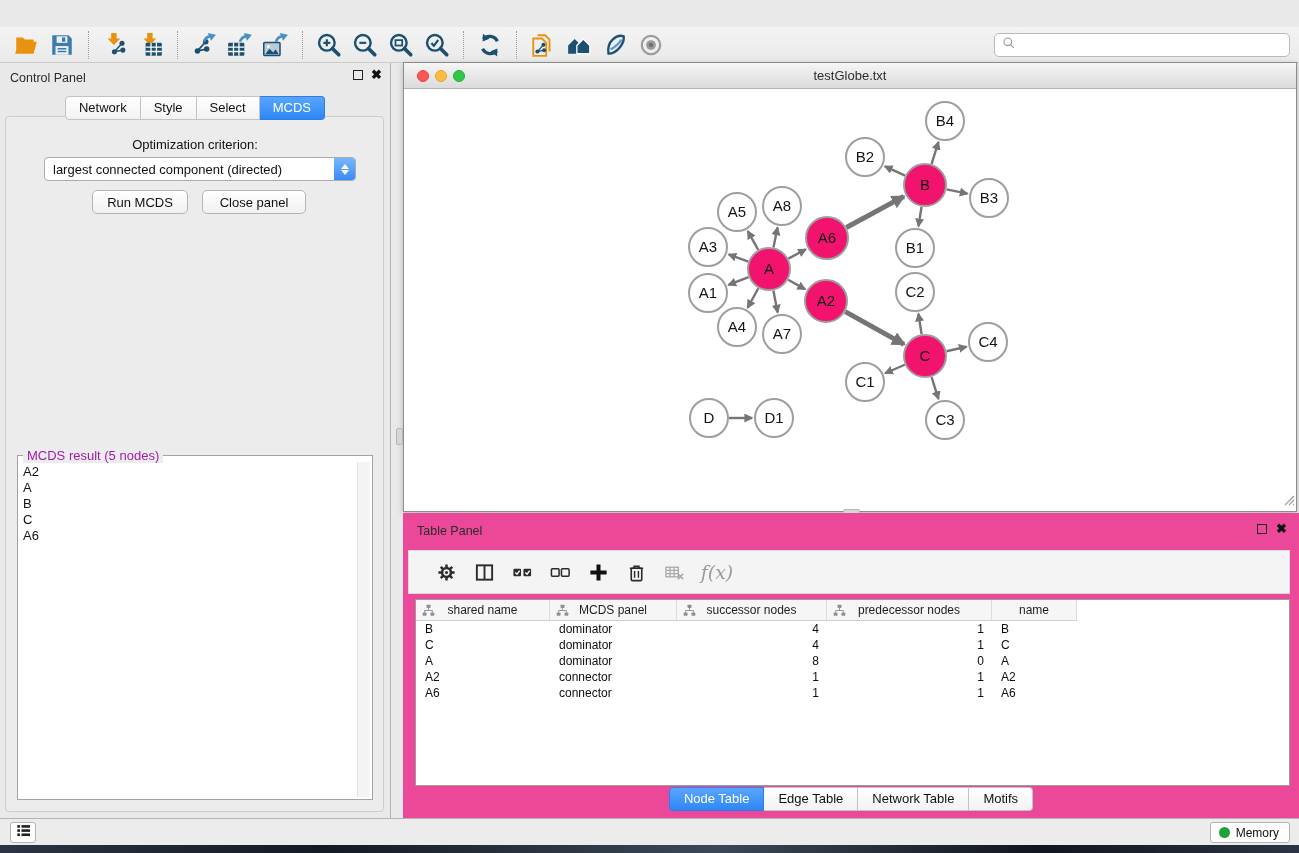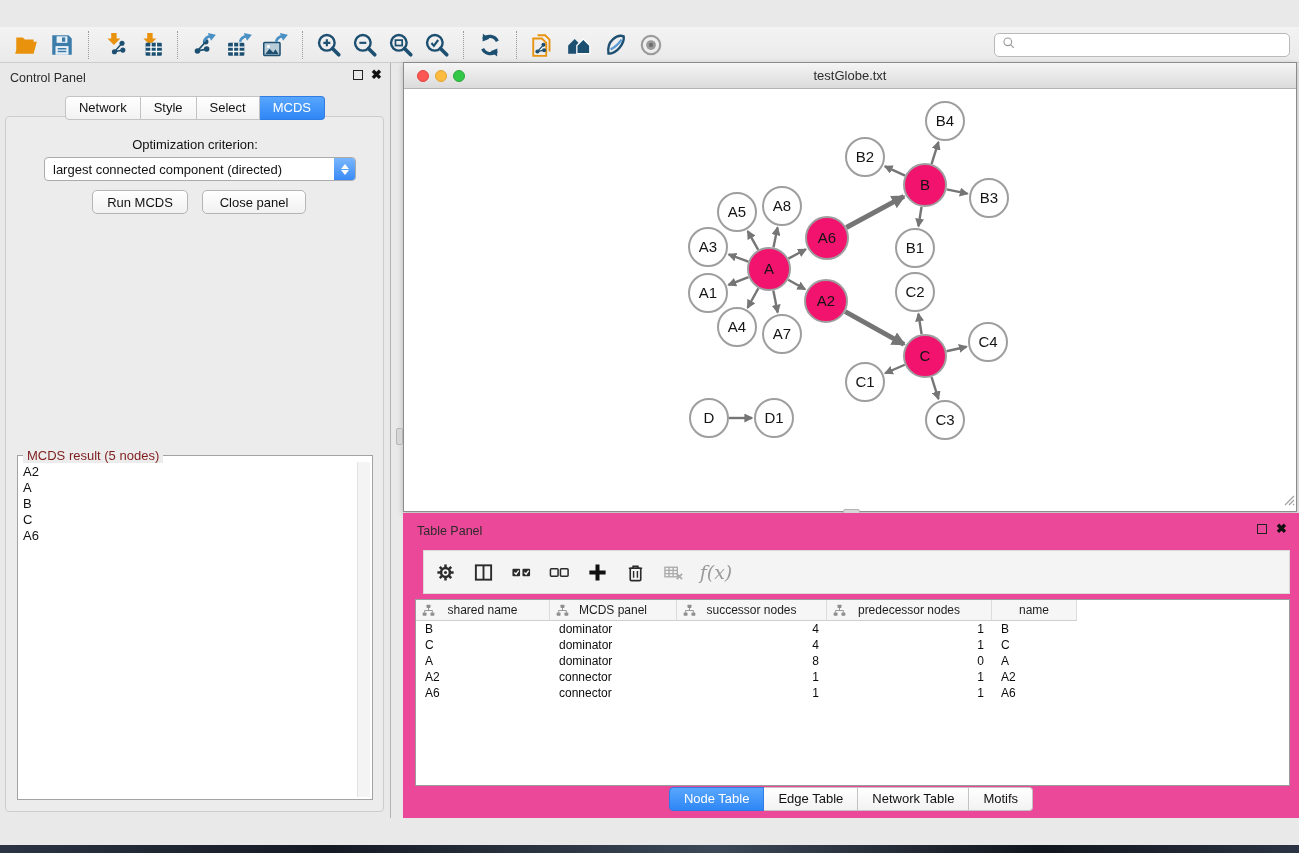--- a/index.html
+++ b/index.html
@@ -54,21 +54,21 @@
   .stepper .up { border-bottom:5px solid #fff; }
   .stepper .dn { border-top:5px solid #fff; }
   .cp-btn { position:absolute; top:127px; height:24px; background:linear-gradient(#ffffff,#f1f1f1);
     border:1px solid #b5b5b5; border-radius:5px; font-size:13px; color:#111;
     font-family:Liberation Sans, sans-serif; cursor:pointer; }
   .btn-run { left:92px; width:96px; }
   .btn-close { left:202px; width:104px; }
   .result-box { position:absolute; left:17px; right:17px; top:392px; bottom:18px;
     border:1px solid #a3a3a3; background:#fff; }
   .result-legend { position:absolute; top:-8px; left:5px; background:#ececec; padding:0 4px;
-    font-size:13px; color:#7f1d1d; }
+    font-size:13px; color:#a21caf; }
   .result-list { position:absolute; left:2px; right:16px; top:8px; bottom:2px; list-style:none; overflow:hidden; }
   .result-list li { font-size:13px; color:#111; line-height:16px; padding-left:3px; }
   .result-scroll { position:absolute; right:2px; top:6px; bottom:2px; width:13px;
     background:#f4f4f4; border-left:1px solid #e3e3e3; }
 
   
   .net-frame { position:absolute; left:403px; top:62px; width:894px; height:450px;
     border:1px solid #8c8c8c; background:#fff; box-shadow:0 2px 6px rgba(0,0,0,.22); }
   .net-titlebar { position:relative; height:26px; background:linear-gradient(#f5f5f5,#dbdbdb);
     border-bottom:1px solid #b3b3b3; }
@@ -80,22 +80,22 @@
   .divider-h { position:absolute; left:396px; top:428px; width:7px; height:17px;
     background:#d6d6d6; border:1px solid #b6b6b6; border-radius:2px; }
   .divider-v { position:absolute; left:843px; top:509px; width:17px; height:7px;
     background:#d6d6d6; border:1px solid #b6b6b6; border-radius:2px; }
 
   
   .table-panel { position:absolute; left:403px; top:513px; right:0; bottom:35px; background:#ec4899; }
   .tp-head { position:relative; height:30px; }
   .tp-title { position:absolute; left:14px; top:11px; font-size:12.5px; color:#2b2b2b; }
   .tp-btns { position:absolute; right:12px; top:11px; display:flex; gap:9px; align-items:center; }
-  .tp-toolbar { position:absolute; left:20px; right:9px; top:37px; height:44px;
-    background:#f4f4f4; border:1px solid #dadada; display:flex; align-items:center; padding-left:4px; }
+  .tp-toolbar { position:absolute; left:5px; right:9px; top:37px; height:44px;
+    background:#f4f4f4; border:1px solid #dadada; display:flex; align-items:center; padding-left:20px; }
   .t2btn { width:34px; height:34px; display:flex; align-items:center; justify-content:center; cursor:pointer; margin-right:4px; }
   .fx-label { font-size:19px; font-style:italic; color:#9a9a9a; font-family:"DejaVu Serif", serif; }
   .table-wrap { position:absolute; left:12px; right:9px; top:86px; bottom:32px;
     background:#fff; border:1px solid #9b9b9b; overflow:hidden; }
   .thead { display:flex; height:21px; }
   .th { position:relative; background:#f6f6f6; border-right:1px solid #dcdcdc; border-bottom:1px solid #cfcfcf;
     display:flex; align-items:center; justify-content:center; font-size:12px; color:#1d1d1d; cursor:pointer; }
   .th .hicon { position:absolute; left:6px; top:4px; }
   .trow { display:flex; height:16px; cursor:default; }
   .td { font-size:12px; color:#0c0c0c; line-height:16px; white-space:nowrap; overflow:hidden; }
@@ -612,15 +612,35 @@
         </div>
     </div>
     <div class="tp-tabs">
         <div class="tab active">Node Table</div>
         <div class="tab">Edge Table</div>
         <div class="tab">Network Table</div>
         <div class="tab">Motifs</div>
       </div>
   </div>
 
+  <div class="statusbar">
+    <div class="list-btn">
+      <span>
+        <svg viewBox="0 0 22 22" width="17" height="17">
+            <g fill="#222">
+              <rect x="3" y="4" width="3.4" height="3.4"></rect>
+              <rect x="8.4" y="4" width="11" height="3.4"></rect>
+              <rect x="3" y="9.4" width="3.4" height="3.4"></rect>
+              <rect x="8.4" y="9.4" width="11" height="3.4"></rect>
+              <rect x="3" y="14.8" width="3.4" height="3.4"></rect>
+              <rect x="8.4" y="14.8" width="11" height="3.4"></rect>
+            </g>
+          </svg>
+      </span>
+    </div>
+    <div class="memory-btn">
+      <span class="mem-dot"></span>
+      <span>Memory</span>
+    </div>
+  </div>
   <div class="desktop-strip"></div>
 
 </div>
 
 </body></html>

